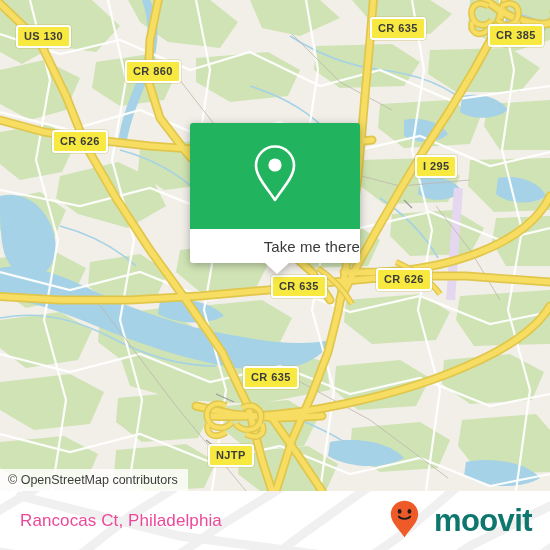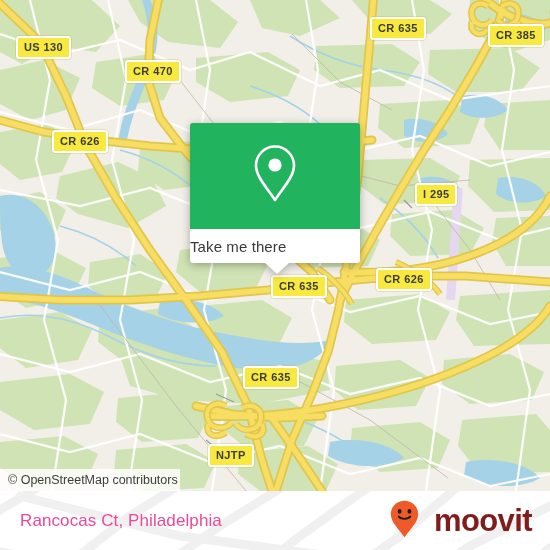--- a/index.html
+++ b/index.html
@@ -63,42 +63,42 @@
     display: flex;
     align-items: center;
     justify-content: center;
   }
   #popup-foot {
     height: 34px;
     background: #ffffff;
     border-radius: 0 0 3px 3px;
     display: flex;
     align-items: center;
-    justify-content: flex-start;
+    justify-content: flex-end;
     color: #3a3a3a;
     font-size: 15px;
     letter-spacing: .1px;
   }
   #popup-tail {
     position: absolute;
     left: 75px;
     top: 140px;
     width: 0; height: 0;
     border-left: 12px solid transparent;
     border-right: 12px solid transparent;
     border-top: 11px solid #ffffff;
   }
 
   
   #attrib {
     position: absolute;
     left: 0;
     top: 469px;
     height: 22px;
-    padding: 0 2px 0 8px;
+    padding: 0 10px 0 8px;
     display: flex;
     align-items: center;
     background: rgba(255,255,255,0.80);
     color: #3d3d3d;
     font-size: 12.5px;
     z-index: 30;
     white-space: nowrap;
   }
 
   
@@ -123,21 +123,21 @@
   #footer-logo {
     position: absolute;
     right: 18px; top: 0;
     height: 59px;
     display: flex; align-items: center;
     z-index: 2;
   }
   #logo-word {
     font-size: 31px;
     font-weight: bold;
-    color: #7f1d1d;
+    color: #0f766e;
     letter-spacing: -0.6px;
     margin-left: 15px;
     line-height: 1;
   }
 </style>
 </head>
 <body>
 
 <div id="page">
 
@@ -314,26 +314,26 @@
         </g>
 
         <g stroke="#9b9b9b" stroke-width="1.2">
           <line x1="216" y1="394" x2="234" y2="402"></line>
           <line x1="404" y1="200" x2="412" y2="208"></line>
           <line x1="206" y1="440" x2="216" y2="448"></line>
         </g>
       </g>
     </svg>
 
-    <div class="shield" style="left:16px; top:36px;">US 130</div>
-    <div class="shield" style="left:125px; top:60px;">CR 470</div>
+    <div class="shield" style="left:16px; top:25px;">US 130</div>
+    <div class="shield" style="left:125px; top:60px;">CR 860</div>
     <div class="shield" style="left:370px; top:17px;">CR 635</div>
     <div class="shield" style="left:488px; top:24px;">CR 385</div>
     <div class="shield" style="left:52px; top:130px;">CR 626</div>
-    <div class="shield" style="left:415px; top:155px;margin-top:28px;">I 295</div>
+    <div class="shield" style="left:415px; top:155px;">I 295</div>
     <div class="shield" style="left:271px; top:275px;">CR 635</div>
     <div class="shield" style="left:376px; top:268px;">CR 626</div>
     <div class="shield" style="left:243px; top:366px;">CR 635</div>
     <div class="shield" style="left:208px; top:444px;">NJTP</div>
 
     <div id="popup">
       <div id="popup-head">
         <span>
           <svg width="46" height="62" viewBox="0 0 46 62" fill="none">
             <path d="M23 3.5 C12.5 3.5 4 12 4 22.5 C4 34 16 46 23 57 C30 46 42 34 42 22.5 C42 12 33.5 3.5 23 3.5 Z" stroke="#ffffff" stroke-width="2.6" fill="none" stroke-linejoin="round"></path>

